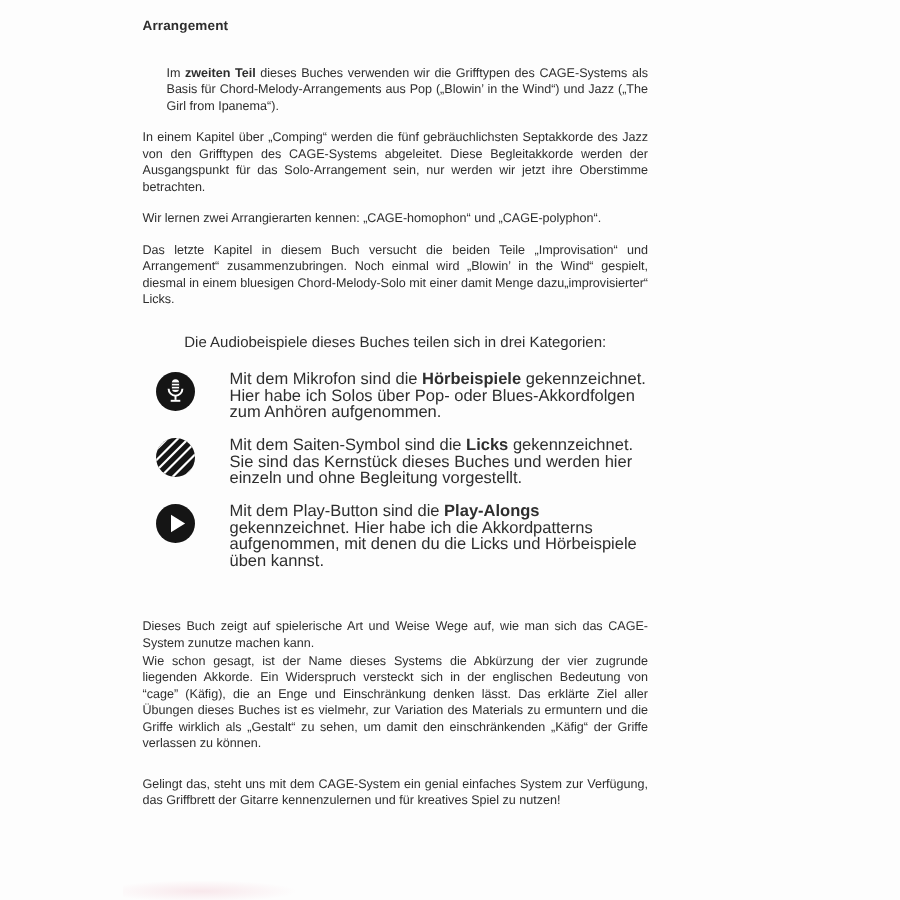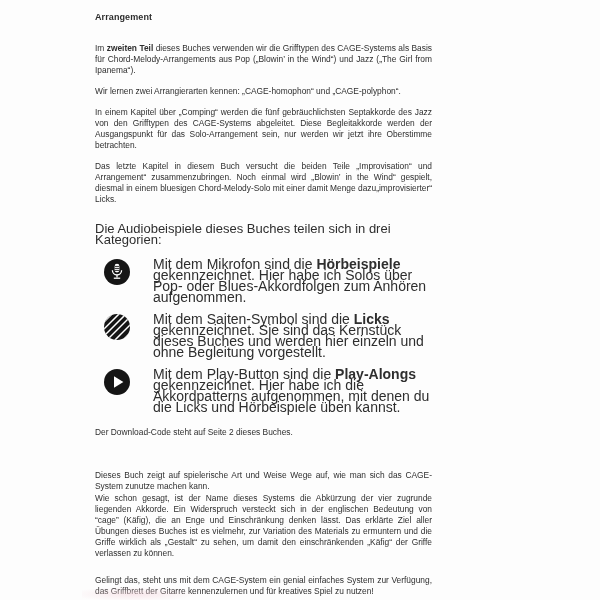--- a/index.html
+++ b/index.html
@@ -32,49 +32,49 @@
     line-height: 11px;
     letter-spacing: 0.1px;
   }
   .para {
     font-size: 8.4px;
     line-height: 11px;
     text-align: justify;
     text-justify: inter-word;
     margin: 0;
   }
-  .p1 { margin-top: 20px; }
+  .p1 { margin-top: 20px; margin-left: 16px; }
   .p2 { margin-top: 10px; }
   .p3 { margin-top: 10px; }
   .p4 { margin-top: 10px; }
   .audio-heading { margin-top: 28px; }
   .audio-intro {
-    font-size: 13px;
+    font-size: 10px;
     line-height: 11px;
     margin-top: 18px;
-    text-align: left;
+    text-align: center;
   }
   .audio-list {
     margin-top: 14px;
   }
   .audio-row {
     display: flex;
     align-items: flex-start;
     margin-bottom: 11px;
   }
   .audio-icon-wrap {
     width: 26px;
     height: 26px;
     margin-left: 9px;
     margin-right: 23px;
     flex: 0 0 26px;
   }
   .audio-text {
     flex: 1;
-    font-size: 14px;
+    font-size: 11px;
     line-height: 11px;
     text-align: left;
   }
   .download-note {
     font-size: 8.4px;
     line-height: 11px;
     margin-top: 14px;
     text-align: left;
   }
   .closing-p1 { margin-top: 32px; }
@@ -94,23 +94,23 @@
 </head>
 <body>
 
 <div class="page">
   <div class="content">
 
     <div class="heading">Arrangement</div>
 
     <p class="para p1"><span>Im </span><b>zweiten Teil</b><span> dieses Buches verwenden wir die Grifftypen des CAGE-Systems als Basis für Chord-Melody-Arrangements aus Pop („Blowin’ in the Wind“) und Jazz („The Girl from Ipanema“).</span></p>
 
+    <p class="para p2">In einem Kapitel über „Comping“ werden die fünf gebräuchlichsten Septakkorde des Jazz von den Grifftypen des CAGE-Systems abgeleitet. Diese Begleitakkorde werden der Ausgangspunkt für das Solo-Arrangement sein, nur werden wir jetzt ihre Oberstimme betrachten.</p>
+
     <p class="para p3">Wir lernen zwei Arrangierarten kennen: „CAGE-homophon“ und „CAGE-polyphon“.</p>
-
-    <p class="para p2">In einem Kapitel über „Comping“ werden die fünf gebräuchlichsten Septakkorde des Jazz von den Grifftypen des CAGE-Systems abgeleitet. Diese Begleitakkorde werden der Ausgangspunkt für das Solo-Arrangement sein, nur werden wir jetzt ihre Oberstimme betrachten.</p>
 
     <p class="para p4">Das letzte Kapitel in diesem Buch versucht die beiden Teile „Improvisation“ und Arrangement“ zusammenzubringen. Noch einmal wird „Blowin’ in the Wind“ gespielt, diesmal in einem bluesigen Chord-Melody-Solo mit einer damit Menge dazu„improvisierter“ Licks.</p>
 
 
     <div class="audio-intro">Die Audiobeispiele dieses Buches teilen sich in drei Kategorien:</div>
 
     <div class="audio-list">
 
       <div class="audio-row">
         <div class="audio-icon-wrap">
@@ -155,21 +155,20 @@
           <svg width="26" height="26" viewBox="0 0 26 26">
             <circle cx="13" cy="13" r="13" fill="#151515"></circle>
             <polygon points="10,7.2 10,18.8 19.4,13" fill="#ffffff"></polygon>
           </svg>
         </div>
         <div class="audio-text"><span>Mit dem Play-Button sind die </span><b>Play-Alongs</b><span> gekennzeichnet. Hier habe ich die Akkordpatterns aufgenommen, mit denen du die Licks und Hörbeispiele üben kannst.</span></div>
       </div>
 
     </div>
 
-    <div class="download-note">Der Download-Code steht auf Seite 2 dieses Buches.</div>
 
     <p class="para closing-p1">Dieses Buch zeigt auf spielerische Art und Weise Wege auf, wie man sich das CAGE-System zunutze machen kann.</p>
 
     <p class="para closing-p2">Wie schon gesagt, ist der Name dieses Systems die Abkürzung der vier zugrunde liegenden Akkorde. Ein Widerspruch versteckt sich in der englischen Bedeutung von “cage” (Käfig), die an Enge und Einschränkung denken lässt. Das erklärte Ziel aller Übungen dieses Buches ist es vielmehr, zur Variation des Materials zu ermuntern und die Griffe wirklich als „Gestalt“ zu sehen, um damit den einschränkenden „Käfig“ der Griffe verlassen zu können.</p>
 
     <p class="para closing-p3">Gelingt das, steht uns mit dem CAGE-System ein genial einfaches System zur Verfügung, das Griffbrett der Gitarre kennenzulernen und für kreatives Spiel zu nutzen!</p>
 
   </div>
 
   <div class="scan-smudge"></div>

